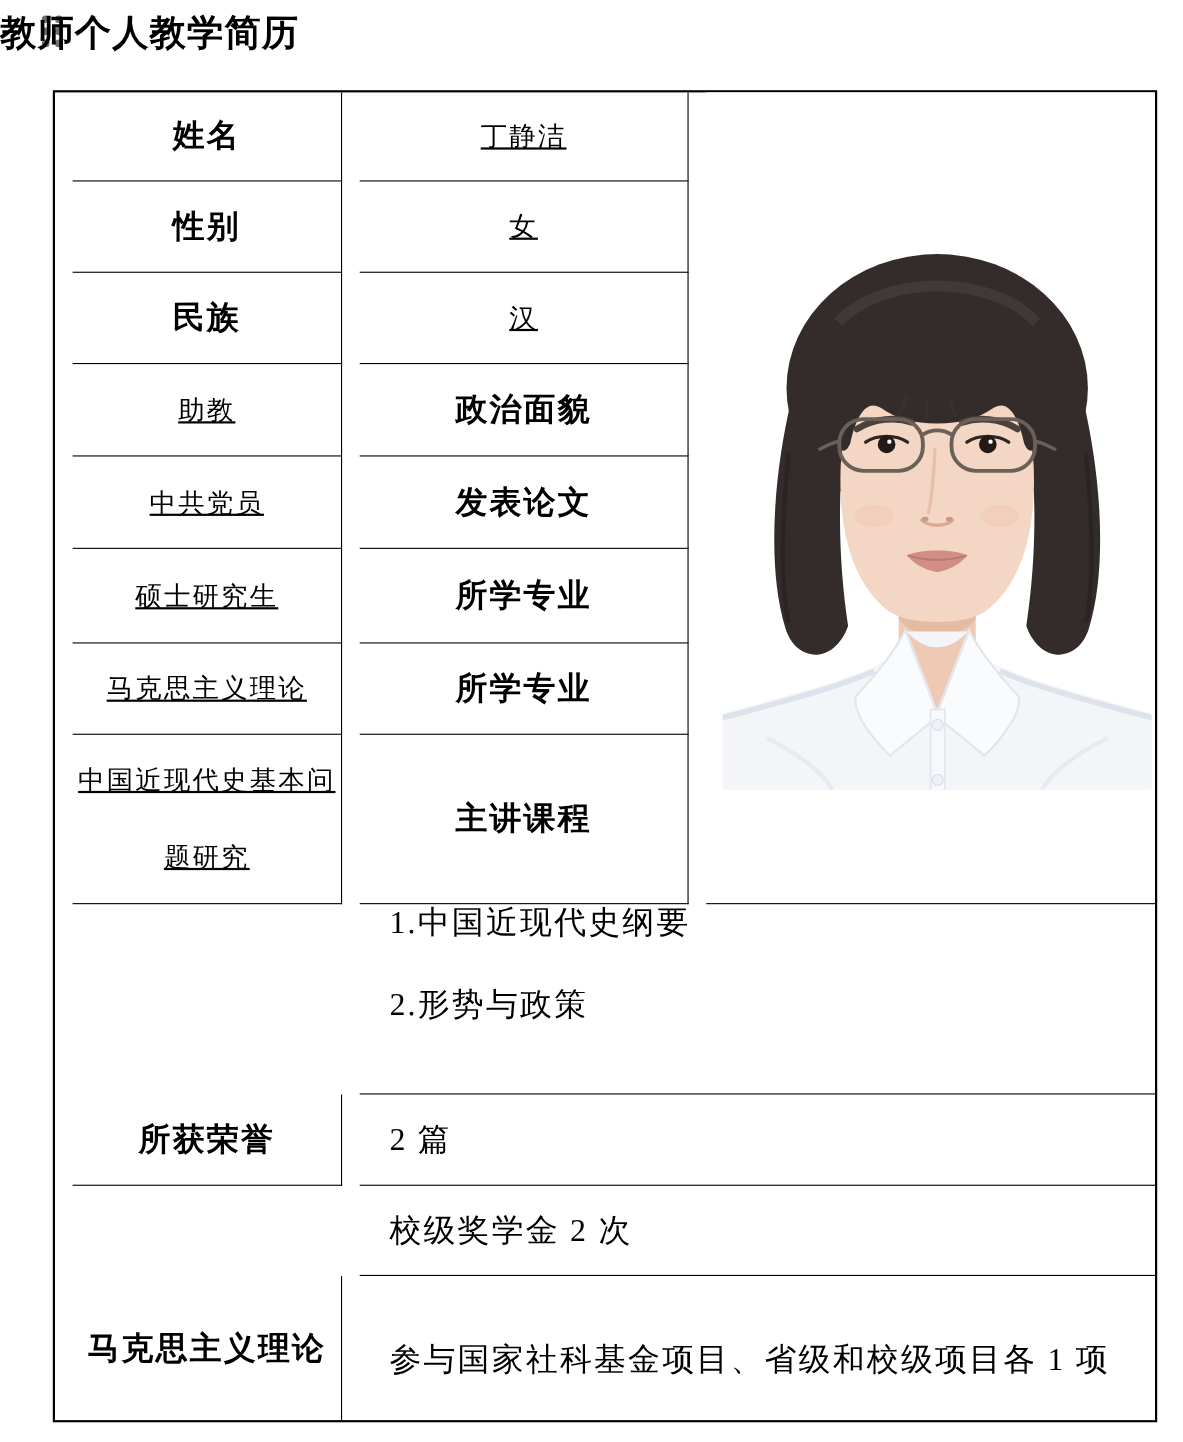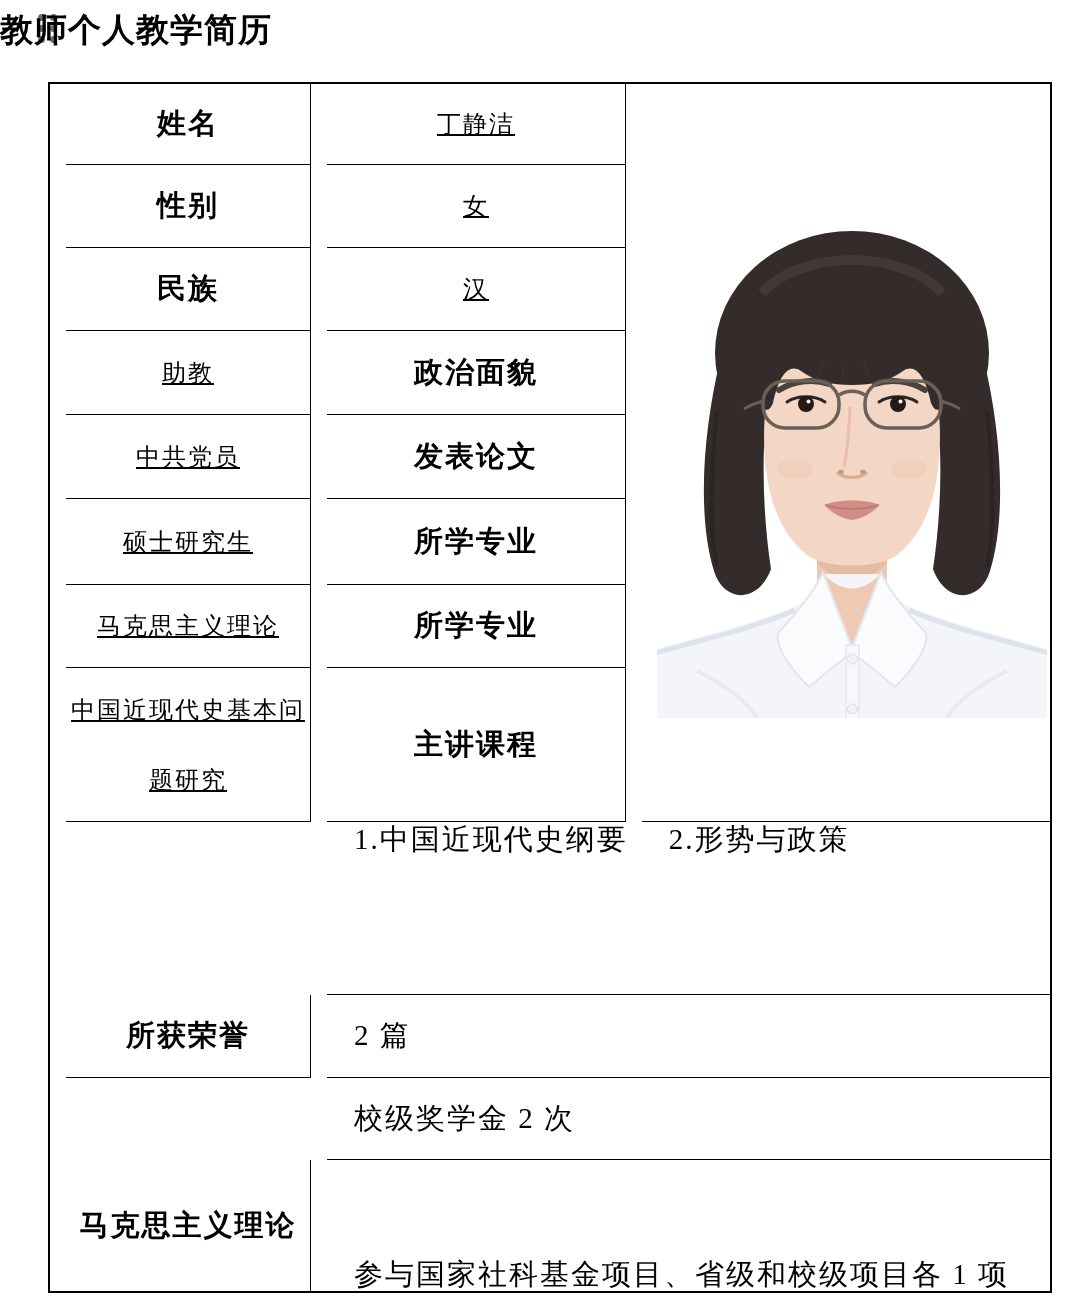--- a/index.html
+++ b/index.html
@@ -24,22 +24,22 @@
   .c { border-right:1px solid #000; border-bottom:1px solid #000;
     display:flex; align-items:center; justify-content:center; overflow:hidden;margin-left:16px; }
   .lab { font-weight:700; font-size:29px; letter-spacing:2px; }
   .val { font-size:24px; letter-spacing:2px; text-align:center;text-decoration:underline; }
   .wrap2-inner { width:284px; line-height:70px; text-align:center; }
   .photo-cell { grid-column:3; grid-row:1 / span 8; border-right:none; position:relative;
     display:block; background:#fff; }
   .portrait { position:absolute; left:15px; top:147px; width:390px; height:487px; }
   .wide { grid-column:2 / span 2; border-right:none;
     justify-content:flex-start; padding-left:27px; font-size:29px; letter-spacing:2px; }
-  .courses { flex-direction:row; align-items:flex-start; gap:41px; line-height:34px; }
-  .top-align { align-items:flex-end; padding-top:20px; line-height:34px;font-family:Liberation Serif, serif; }
+  .courses { flex-direction:column; align-items:flex-start; gap:41px; line-height:34px; }
+  .top-align { align-items:center; padding-top:20px; line-height:34px;font-family:Liberation Serif, serif; }
   .last { border-bottom:none; }
 </style>
 </head>
 <body>
 
 <div class="handle">
   <i></i>
     <i></i>
   <i></i>
     <i></i>

